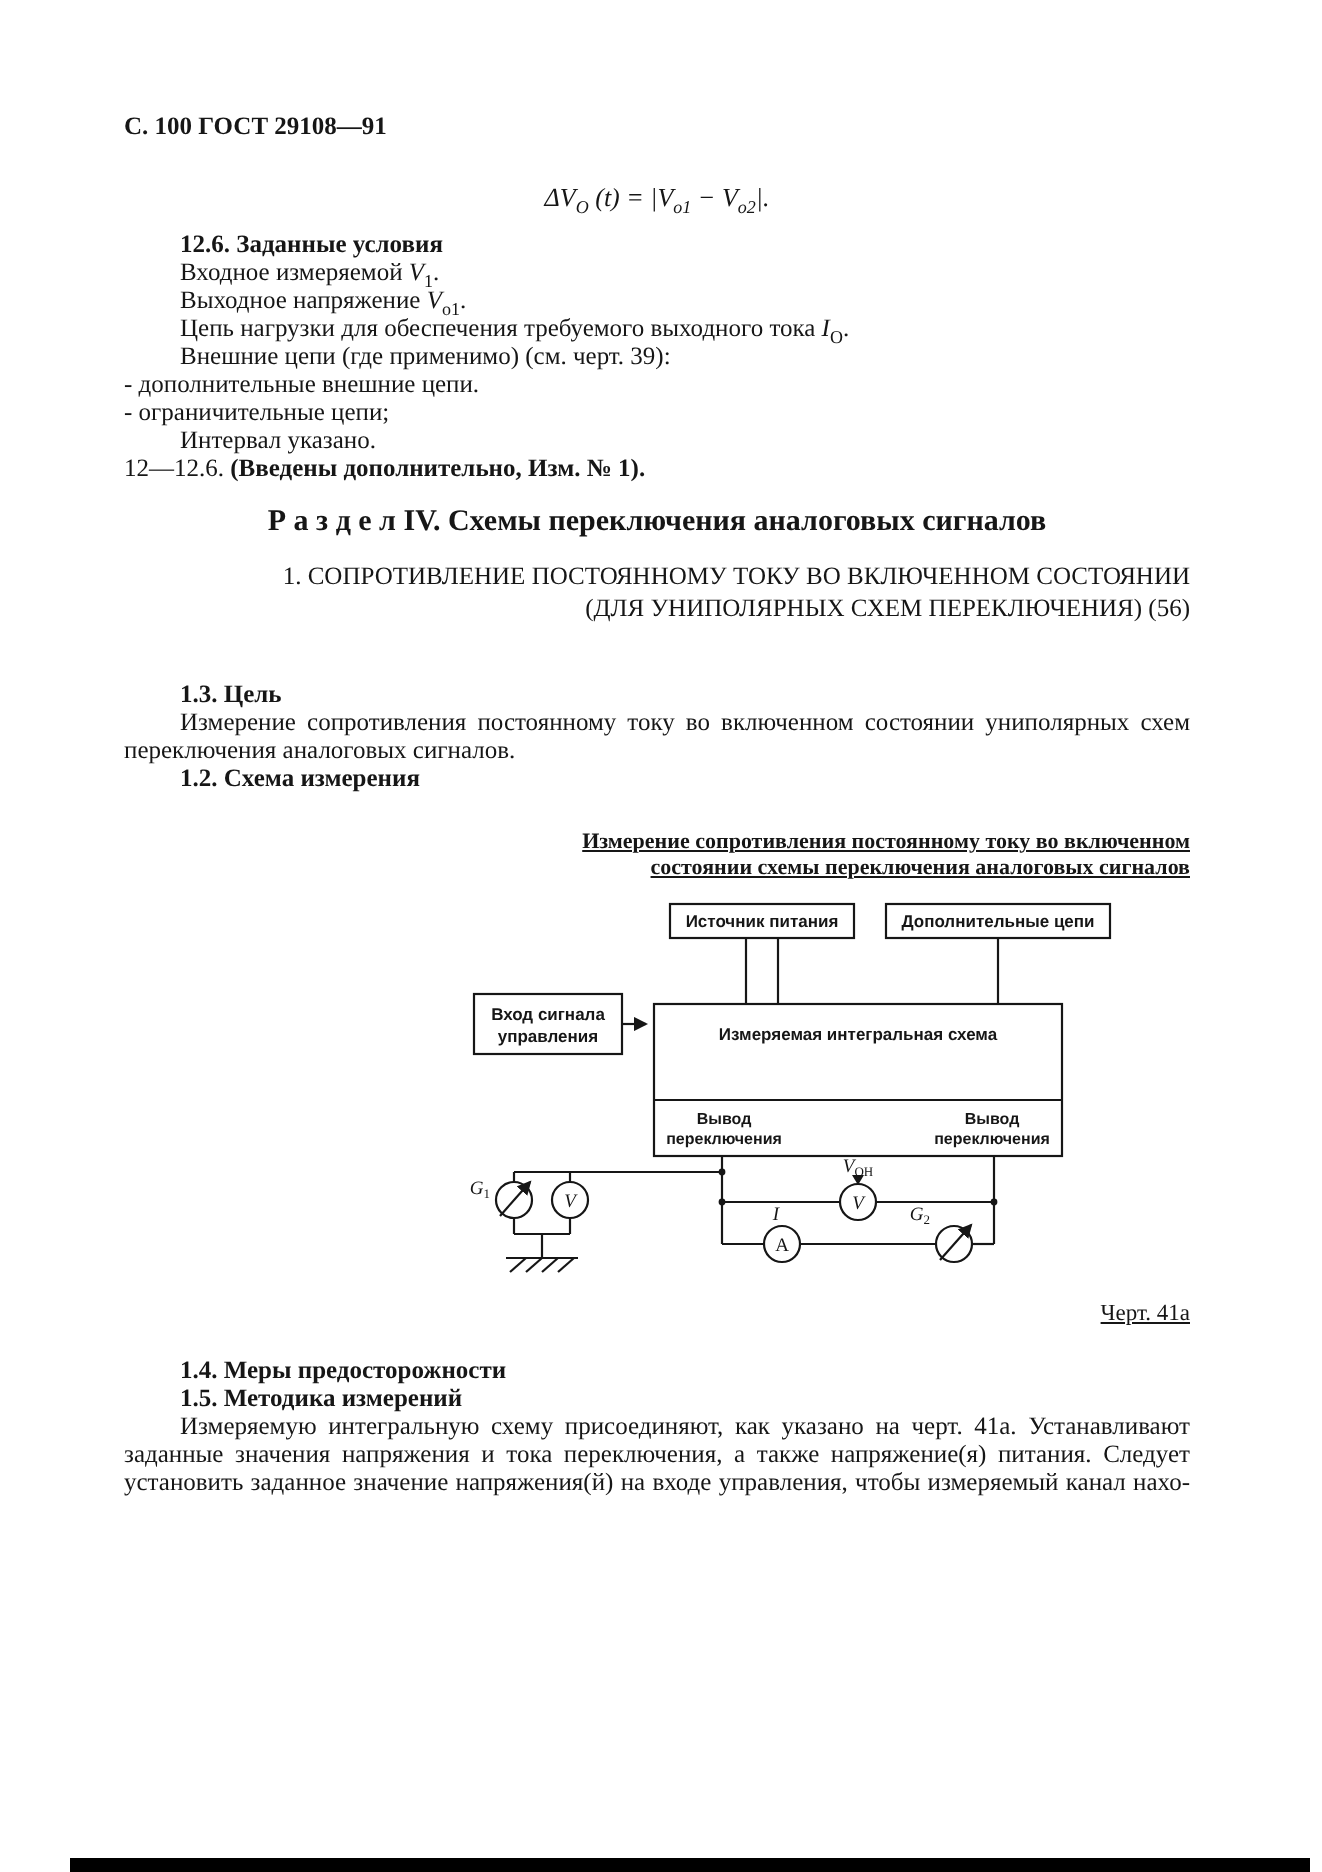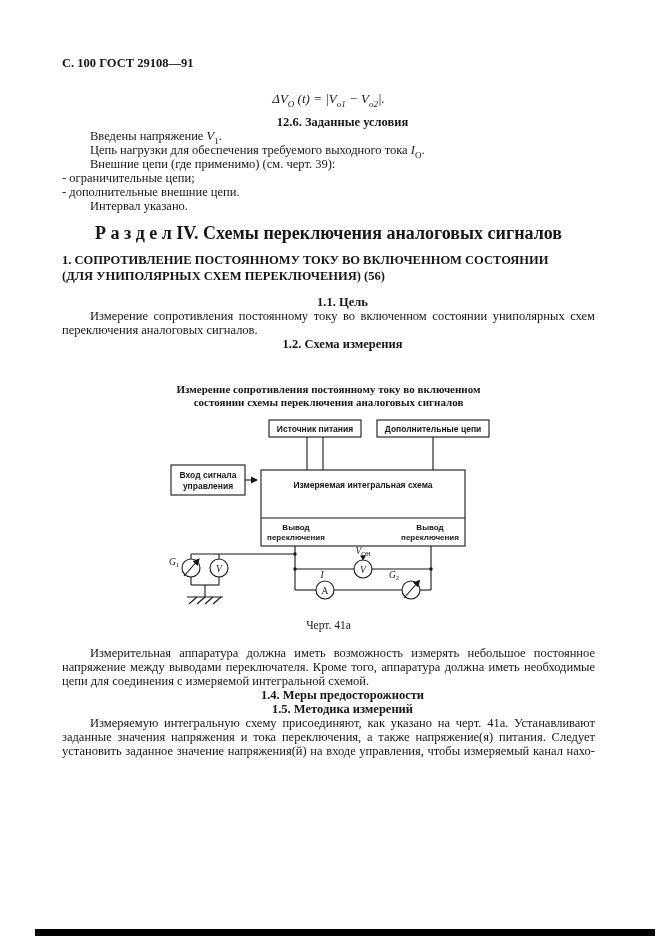--- a/index.html
+++ b/index.html
@@ -6,65 +6,67 @@
   .page{position:relative;width:655px;height:936px;box-sizing:border-box;background:#fff;
         color:#161616;font-family:"Liberation Serif",serif;font-size:12.5px;line-height:14px;
         padding:56px 60px 0 62px;overflow:hidden;}
   p{margin:0;}
   .hdr{font-weight:700;margin-bottom:21px;}
   .par{text-align:justify;text-indent:28px;}
   .formula{text-align:center;font-size:13px;line-height:16px;margin:7px 0 8px;}
   sub{line-height:0;}
   sub.sm{font-size:9px;}
   .it{font-style:italic;}
-  .subhead{font-weight:700;text-indent:28px;text-align:center;}
+  .subhead{font-weight:700;text-indent:28px;}
   .cond-line{text-indent:28px;}
   .flush{text-indent:0;}
-  .section-title{font-weight:700;text-align:center;font-size:18px;margin:13px 0;}
-  .chapter-title{font-weight:700;text-align:left;line-height:15.5px;margin-bottom:11px;}
-  .diagram{text-align:center;margin-top:32px;}
+  .section-title{font-weight:700;text-align:center;font-size:15px;margin:13px 0;}
+  .chapter-title{font-weight:400;text-align:right;line-height:15.5px;margin-bottom:28px;}
+  .diagram{text-align:right;margin-top:19px;text-decoration:underline;}
   .diagram-title{font-weight:700;font-size:11px;line-height:13px;margin-bottom:9px;}
   .diagram-caption{font-size:11.5px;margin-top:1px;margin-bottom:14px;}
   .last-justify{text-align-last:justify;}
   .bottom-bar{position:absolute;left:35px;right:0;bottom:0;height:7px;background:#000;}
   b{font-weight:700;}
   i{margin-top:43px;}
 </style>
 </head>
 <body>
 
 <div class="page">
 
   <div class="hdr">С. 100 ГОСТ 29108—91</div>
 
 
   <div class="formula"><i>ΔV</i><sub class="sm it">О</sub><i> (t) = |V</i><sub class="sm it">о1</sub><i> − V</i><sub class="sm it">о2</sub><i>|.</i></div>
 
   <div class="subhead">12.6. Заданные условия</div>
 
 
-  <div class="cond-line"><span>Введены напряжение </span><i>V</i><sub class="sm">1</sub><span>.</span></div>
+  <div class="cond-line"><span>Входное измеряемой </span><i>V</i><sub class="sm">1</sub><span>.</span></div>
 
+  <div class="cond-line"><span>Выходное напряжение </span><i>V</i><sub class="sm">о1</sub><span>.</span></div>
 
   <div class="cond-line"><span>Цепь нагрузки для обеспечения требуемого выходного тока </span><i>I</i><sub class="sm">О</sub><span>.</span></div>
 
   <div class="cond-line">Внешние цепи (где применимо) (см. черт. 39):</div>
+  <div class="cond-line flush">- дополнительные внешние цепи.</div>
   <div class="cond-line flush">- ограничительные цепи;</div>
-  <div class="cond-line flush">- дополнительные внешние цепи.</div>
   <div class="cond-line">Интервал указано.</div>
 
+  <div class="cond-line flush"><span>12—12.6. </span><b>(Введены дополнительно, Изм. № 1).</b></div>
 
   <div class="section-title">Р а з д е л IV. Схемы переключения аналоговых сигналов</div>
 
   <div class="chapter-title">
     <div>1. СОПРОТИВЛЕНИЕ ПОСТОЯННОМУ ТОКУ ВО ВКЛЮЧЕННОМ СОСТОЯНИИ</div>
     <div>(ДЛЯ УНИПОЛЯРНЫХ СХЕМ ПЕРЕКЛЮЧЕНИЯ) (56)</div>
   </div>
 
-  <div class="subhead">1.1. Цель</div>
+  <div class="subhead">1.3. Цель</div>
   <p class="par">Измерение сопротивления постоянному току во включенном состоянии униполярных схем переключения аналоговых сигналов.</p>
 
   <div class="subhead">1.2. Схема измерения</div>
 
   <div class="diagram">
     <div class="diagram-title">
       <div>Измерение сопротивления постоянному току во включенном</div>
       <div>состоянии схемы переключения аналоговых сигналов</div>
     </div>
 
@@ -145,21 +147,20 @@
         <text x="193" y="160" font-style="italic">I</text>
         <text x="234" y="136"><tspan font-style="italic">V</tspan><tspan font-size="6.5" dy="2">ОН</tspan></text>
         <text x="50" y="147" text-anchor="end"><tspan font-style="italic">G</tspan><tspan font-size="6.5" dy="2">1</tspan></text>
         <text x="270" y="160" text-anchor="end"><tspan font-style="italic">G</tspan><tspan font-size="6.5" dy="2">2</tspan></text>
       </g>
     </svg>
 
     <div class="diagram-caption">Черт. 41а</div>
   </div>
 
-  <p class="par">Измерительная аппаратура должна иметь возможность измерять небольшое постоянное напряжение между выводами переключателя. Кроме того, аппаратура должна иметь необходимые цепи для соединения с измеряемой интегральной схемой.</p>
 
   <div class="subhead">1.4. Меры предосторожности</div>
 
   <div class="subhead">1.5. Методика измерений</div>
   <p class="par last-justify">Измеряемую интегральную схему присоединяют, как указано на черт. 41а. Устанавливают заданные значения напряжения и тока переключения, а также напряжение(я) питания. Следует установить заданное значение напряжения(й) на входе управления, чтобы измеряемый канал нахо-</p>
 
   <div class="bottom-bar"></div>
 </div>
 
 </body></html>

